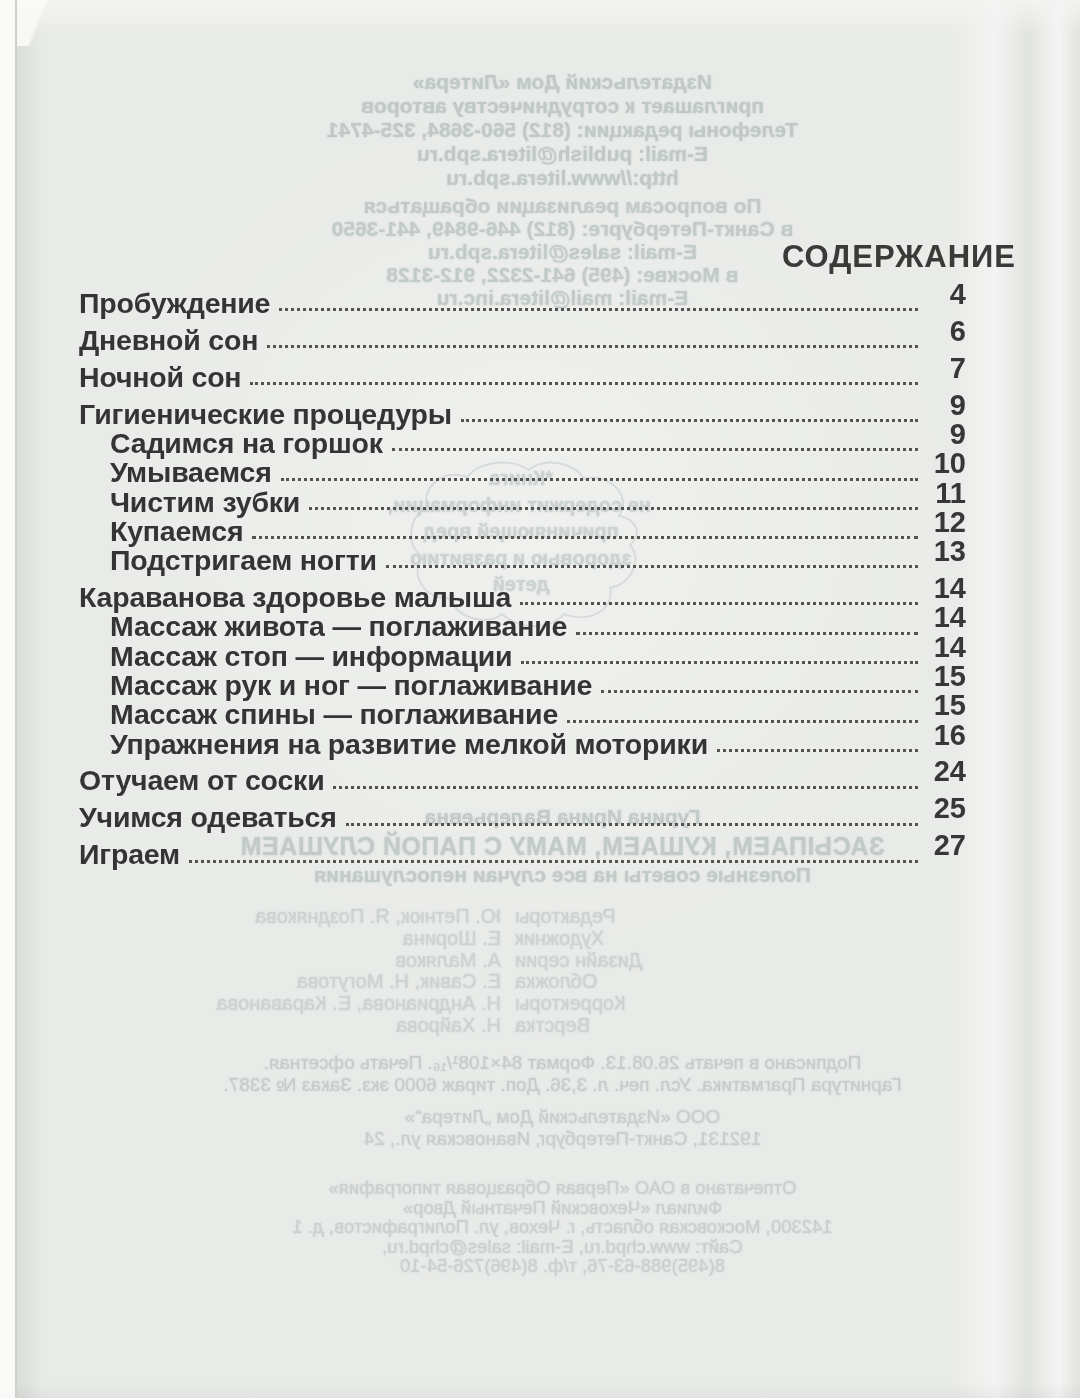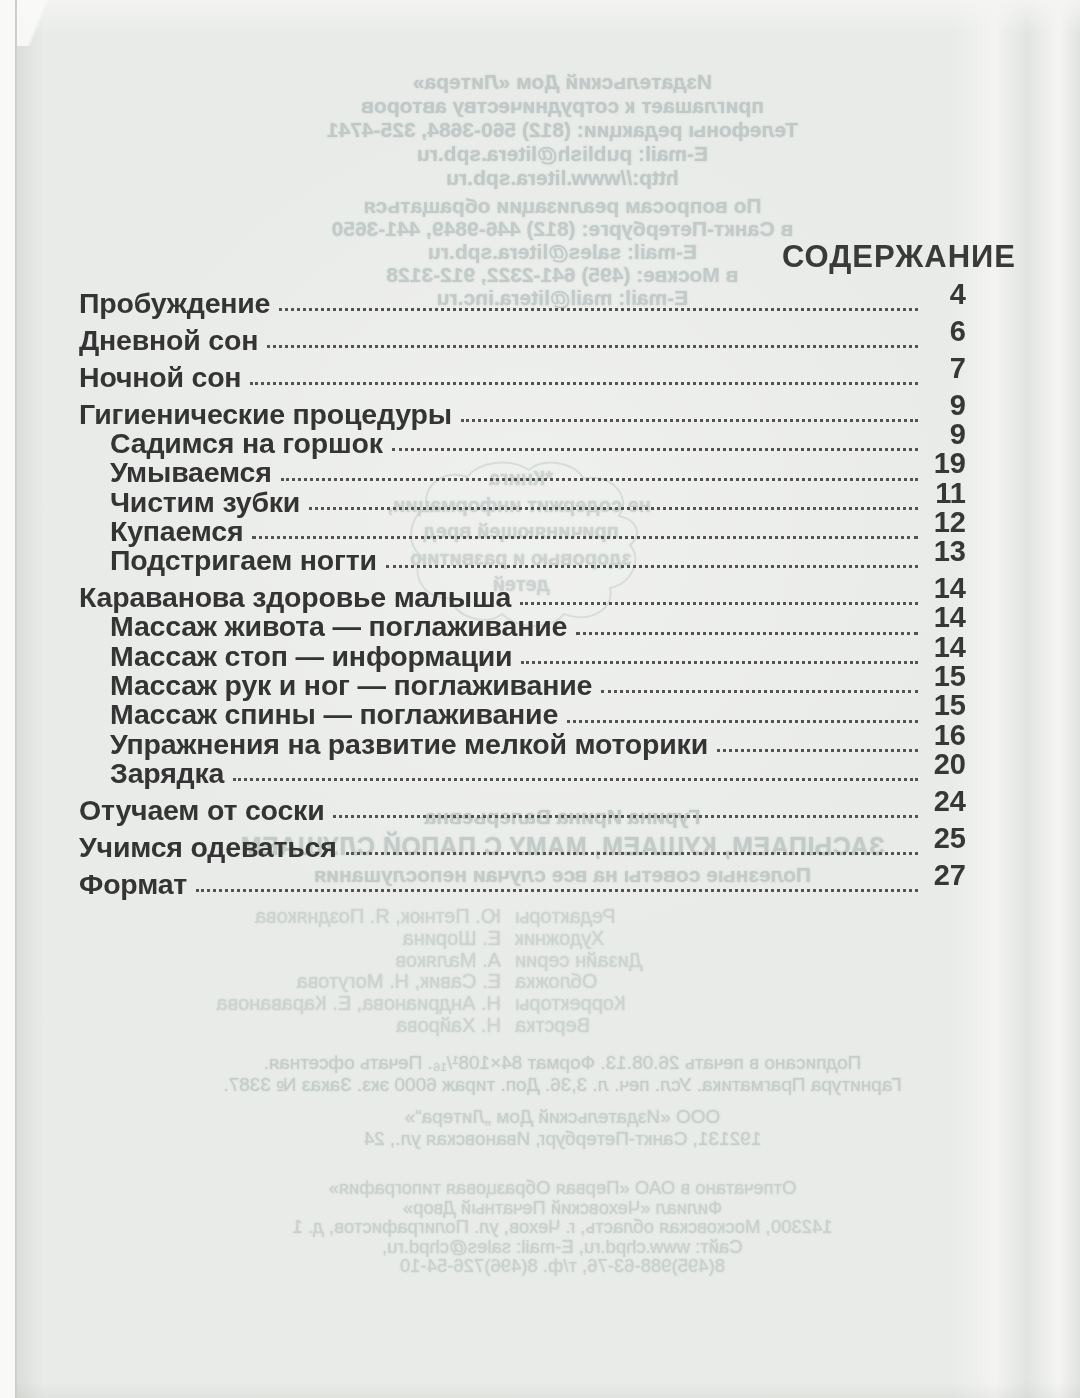--- a/index.html
+++ b/index.html
@@ -191,21 +191,21 @@
     <span class="toc-num">9</span>
   </div>
         <div class="toc-row sub">
     <span class="toc-label">Садимся на горшок</span>
     <span class="toc-dots"></span>
     <span class="toc-num">9</span>
   </div>
         <div class="toc-row sub">
     <span class="toc-label">Умываемся</span>
     <span class="toc-dots"></span>
-    <span class="toc-num">19</span>
+    <span class="toc-num">10</span>
   </div>
         <div class="toc-row sub">
     <span class="toc-label">Чистим зубки</span>
     <span class="toc-dots"></span>
     <span class="toc-num">11</span>
   </div>
         <div class="toc-row sub">
     <span class="toc-label">Купаемся</span>
     <span class="toc-dots"></span>
     <span class="toc-num">12</span>
@@ -238,35 +238,30 @@
         <div class="toc-row sub">
     <span class="toc-label">Массаж спины — поглаживание</span>
     <span class="toc-dots"></span>
     <span class="toc-num">15</span>
   </div>
         <div class="toc-row sub">
     <span class="toc-label">Упражнения на развитие мелкой моторики</span>
     <span class="toc-dots"></span>
     <span class="toc-num">16</span>
   </div>
-        <div class="toc-row sub">
-    <span class="toc-label">Зарядка</span>
-    <span class="toc-dots"></span>
-    <span class="toc-num">20</span>
-  </div>
         <div class="toc-row gap">
     <span class="toc-label">Отучаем от соски</span>
     <span class="toc-dots"></span>
     <span class="toc-num">24</span>
   </div>
         <div class="toc-row gap">
     <span class="toc-label">Учимся одеваться</span>
     <span class="toc-dots"></span>
     <span class="toc-num">25</span>
   </div>
         <div class="toc-row gap">
-    <span class="toc-label">Формат</span>
+    <span class="toc-label">Играем</span>
     <span class="toc-dots"></span>
     <span class="toc-num">27</span>
   </div>
       </div>
   </div>
 </div>
 
 </body></html>

